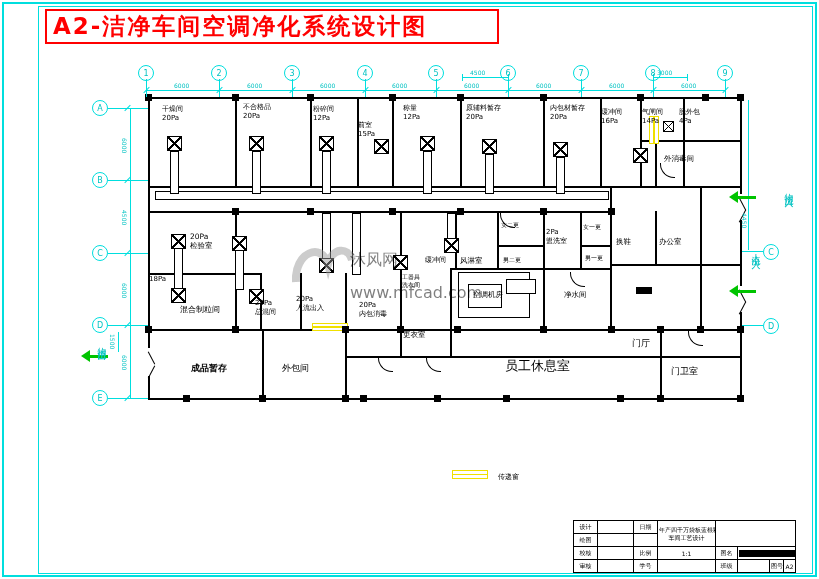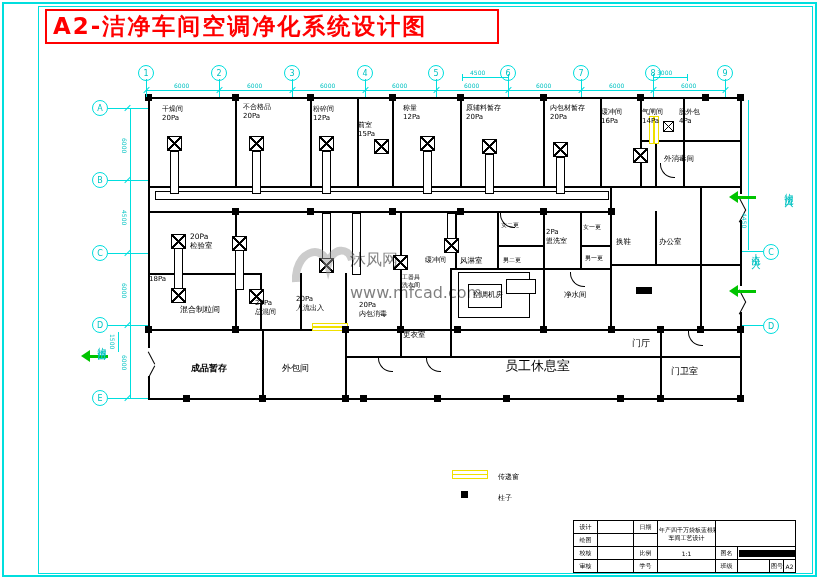--- a/index.html
+++ b/index.html
@@ -391,24 +391,20 @@
   </svg>
 </div>
 <div class="abs wm brand" style="left:350px;top:250px">沐风网</div>
 <div class="abs wm url" style="left:350px;top:283px">www.mfcad.com</div>
 
 <div class="abs legend">
   <div class="row">
     <div class="abs twh" style="left:16px;top:2px;width:34px;height:7px"></div>
     <span class="lab">传递窗</span>
   </div>
-  <div class="row">
-    <div class="abs sq" style="left:25px;top:2px"></div>
-    <span class="lab">柱子</span>
-  </div>
 </div>
 
 <div class="abs tb">
   <table>
     <colgroup>
         <col style="width:24px">
         <col style="width:36px">
         <col style="width:24px">
       <col style="width:58px">
         <col style="width:22px">

